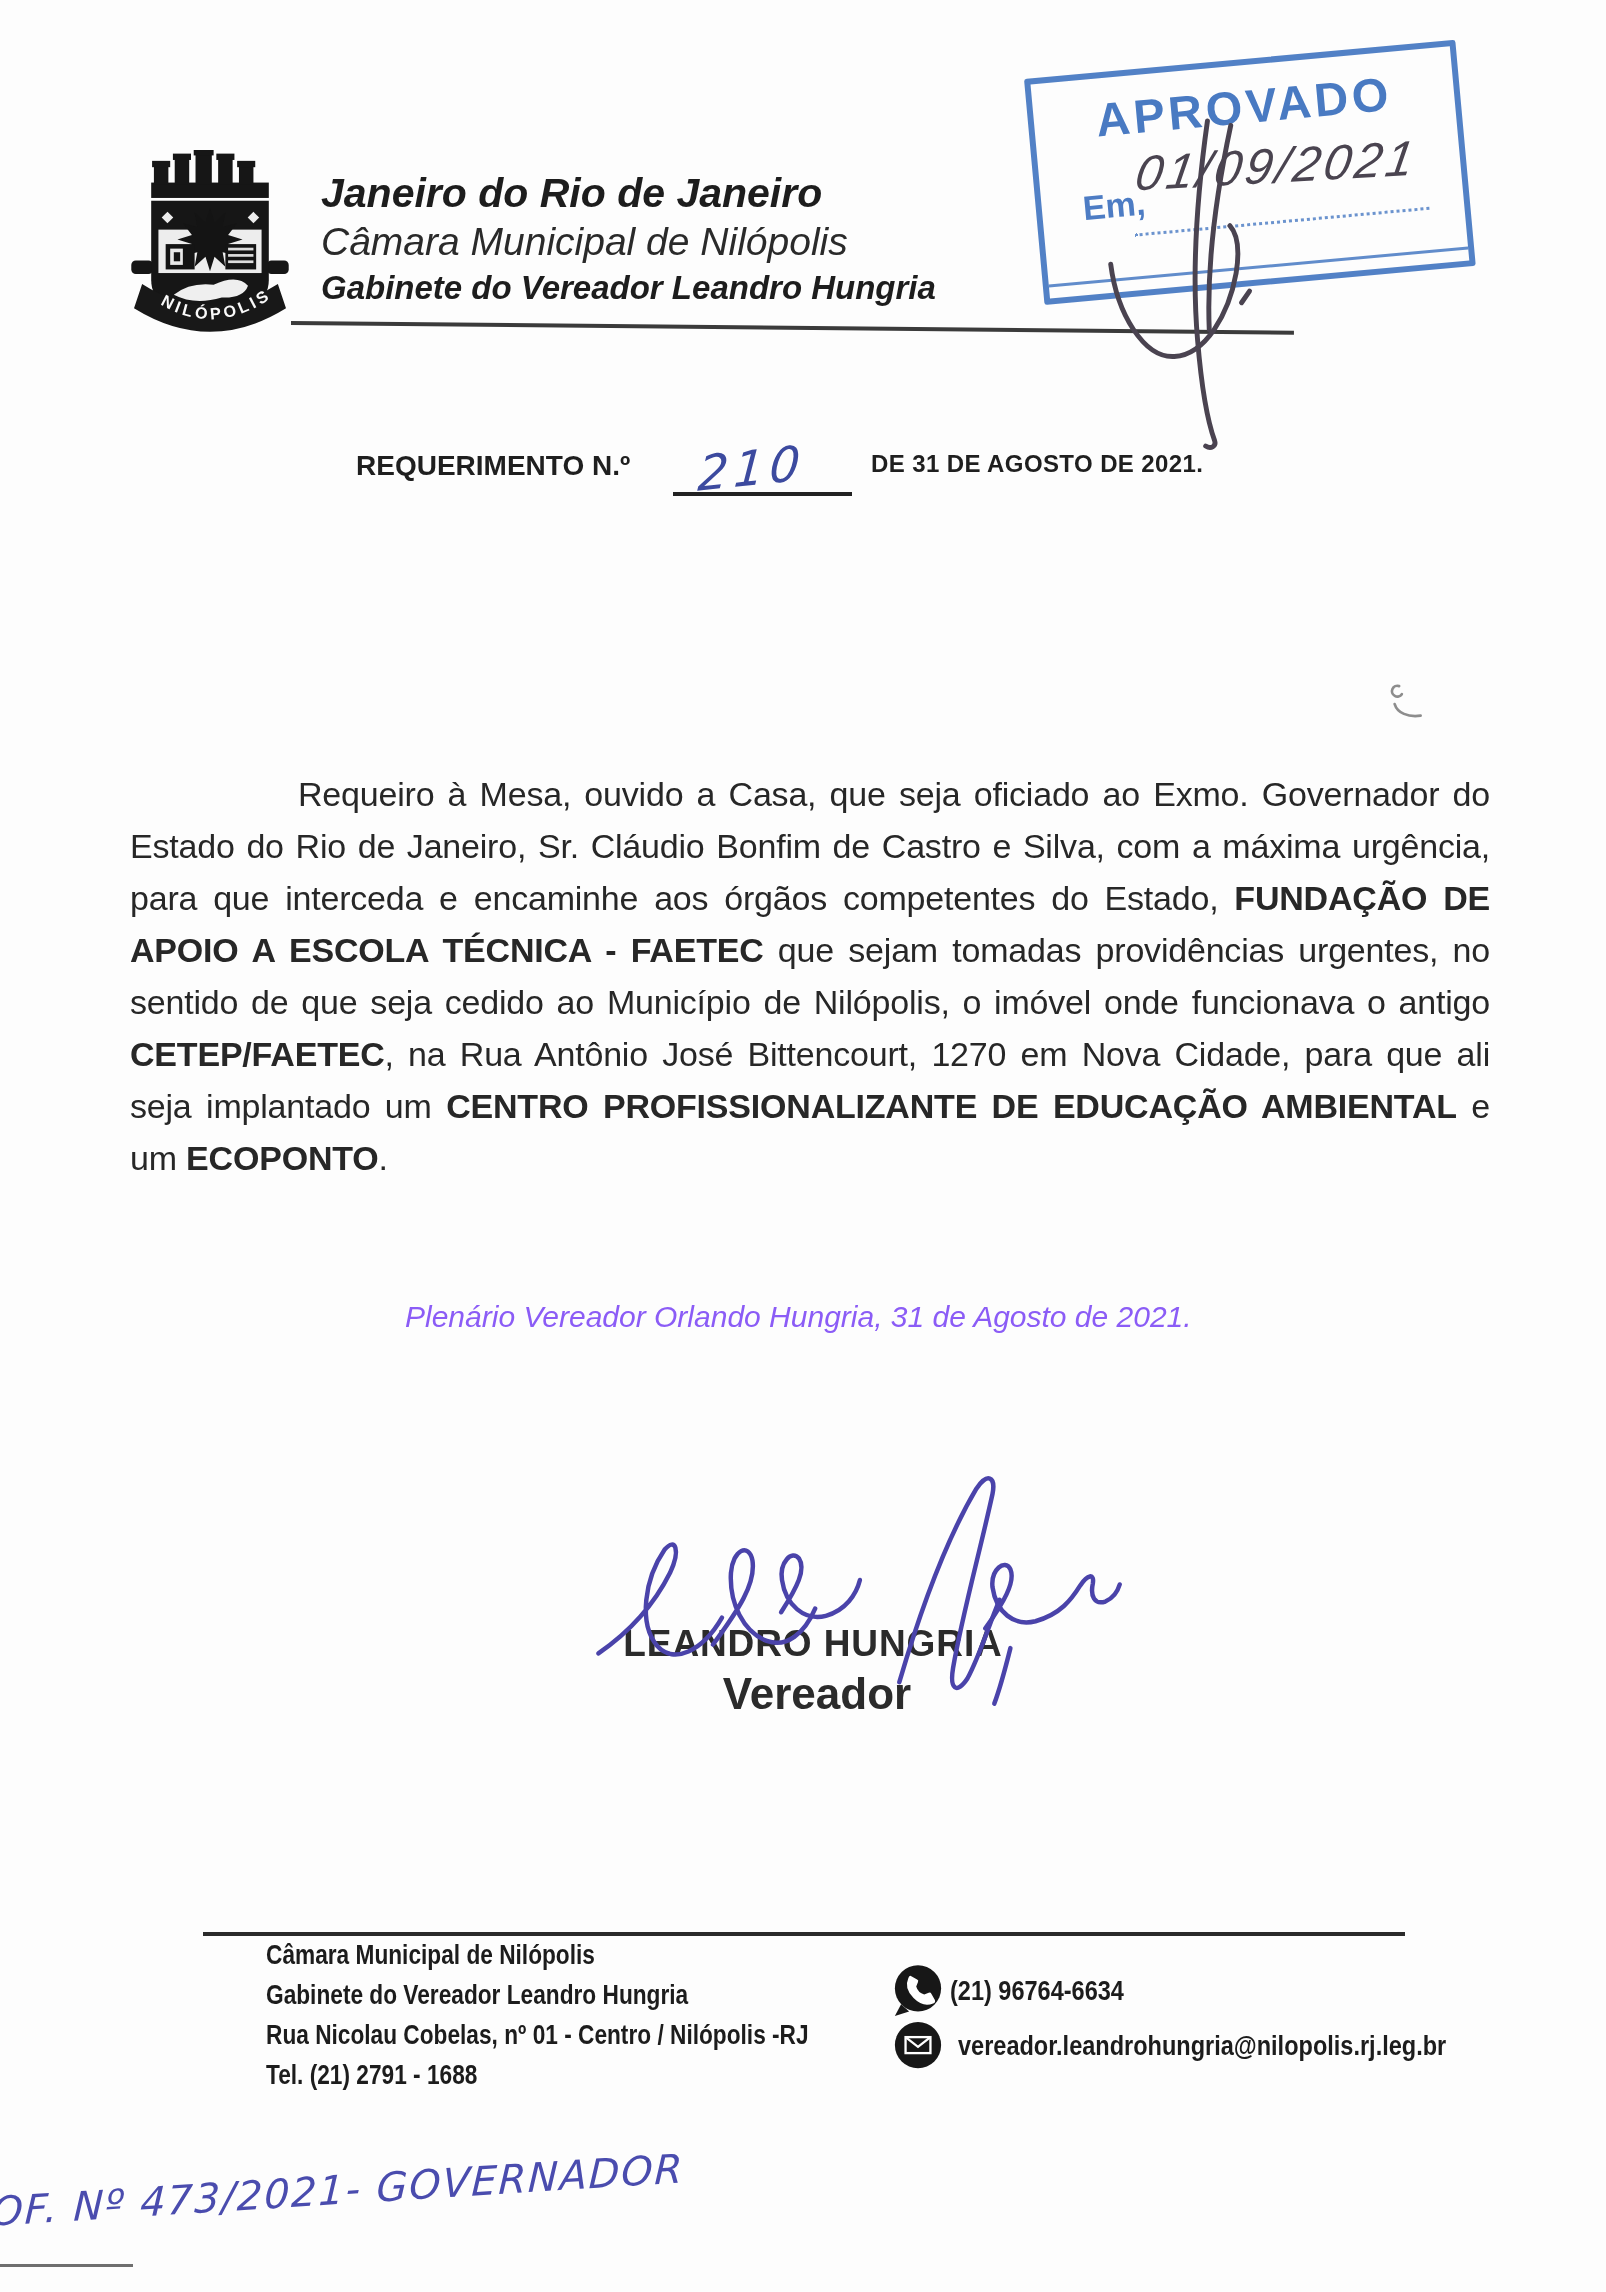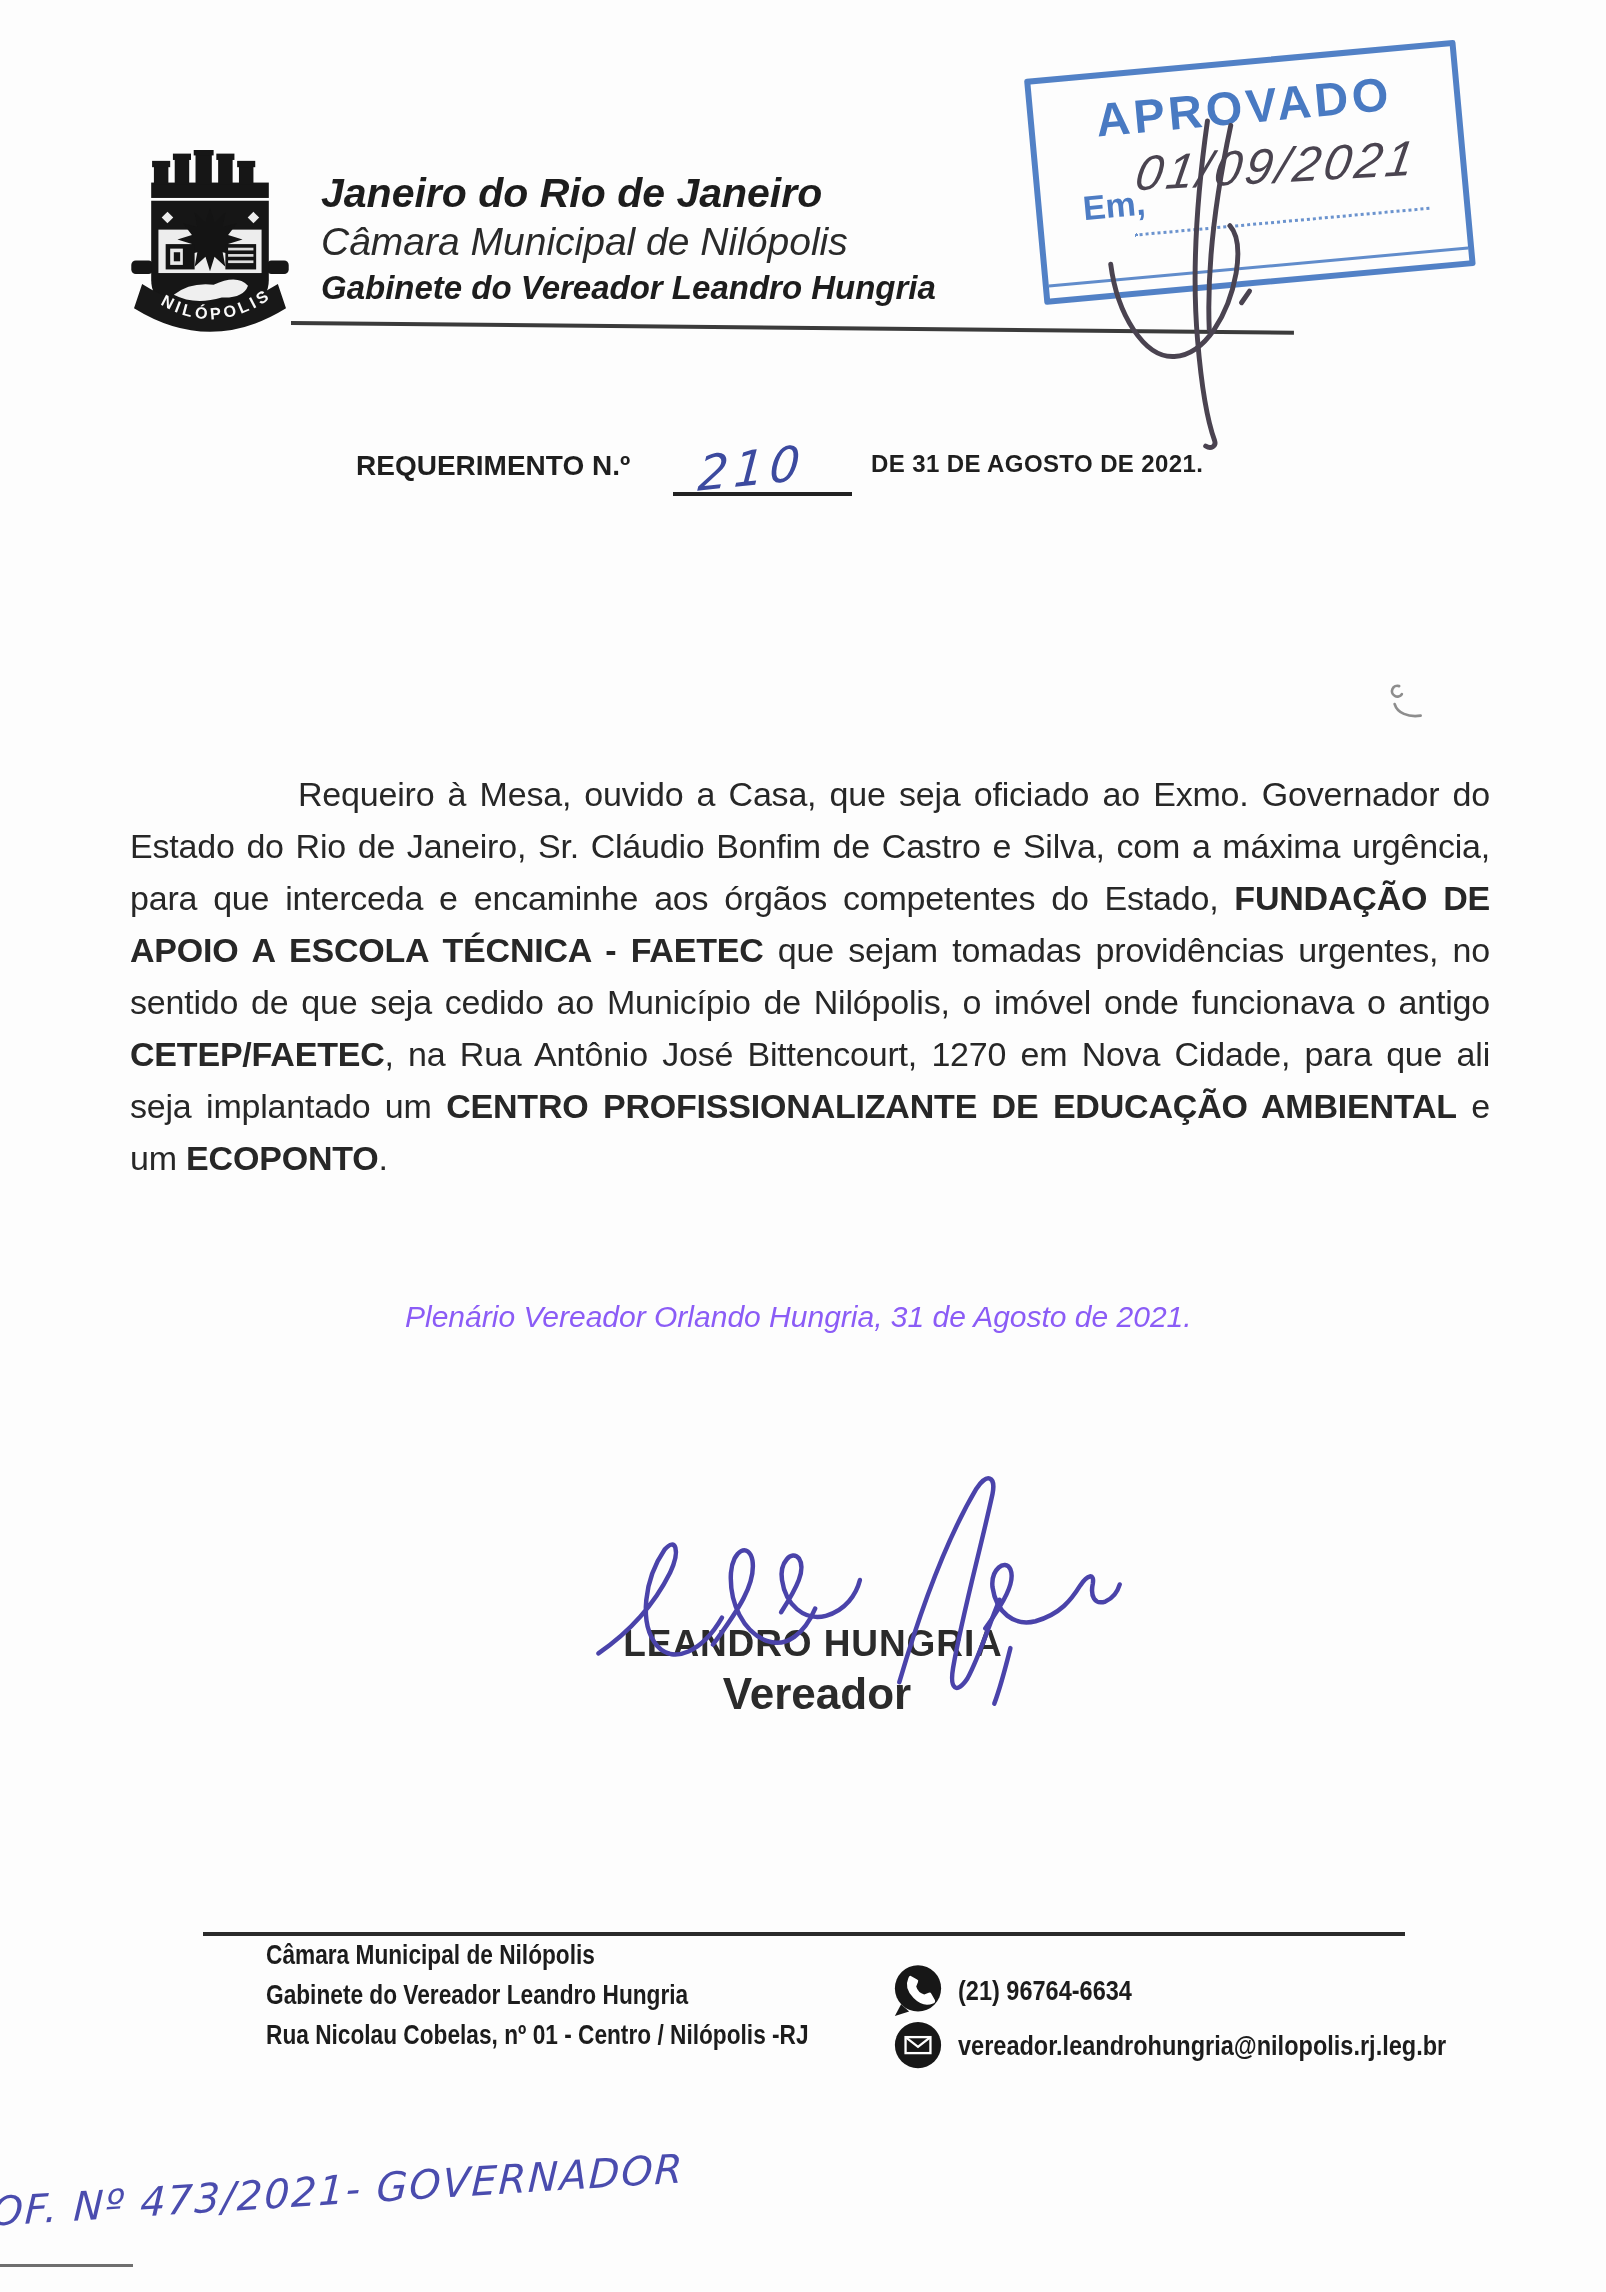--- a/index.html
+++ b/index.html
@@ -48,21 +48,21 @@
 
   
   .foot-rule{position:absolute;left:203px;top:1932px;width:1202px;height:3.6px;background:#2b2b2b;}
   .foot-left{position:absolute;left:266px;top:1940px;color:#1c1c1c;font-weight:bold;}
   .foot-left .fl{height:40px;}
   .cond{display:inline-block;transform:scaleX(0.84);transform-origin:left center;white-space:nowrap;}
   .fl-org .cond{font-size:28px;}
   .fl .cond{font-size:27px;}
   .fr-row{position:absolute;display:flex;align-items:center;gap:16px;color:#1c1c1c;font-weight:bold;}
   .fr-row .cond{font-size:28px;}
-  .fr-row.r1{left:894px;top:1965px;}
+  .fr-row.r1{left:894px;top:1965px;gap:8px;}
   .fr-row.r2{left:894px;top:2020px;}
   .cicon{width:48px;height:52px;flex:0 0 auto;}
 
   
   .note{position:absolute;left:-9px;top:2167px;font-size:40px;color:#4a4cae;font-style:italic;
         display:inline-block;transform:rotate(-3.6deg) skewX(-6deg);letter-spacing:1.8px;white-space:nowrap;
         font-family:"DejaVu Sans",sans-serif;}
   .scan-line{position:absolute;left:0;top:2264px;width:133px;height:2.7px;background:#6f6f6f;}
 
   .overlay{position:absolute;left:0;top:0;width:1607px;height:2293px;pointer-events:none;z-index:50;}
@@ -134,20 +134,21 @@
   <div class="place">Plenário Vereador Orlando Hungria, 31 de Agosto de 2021.</div>
 
   <div class="sig-name">LEANDRO HUNGRIA</div>
   <div class="sig-role">Vereador</div>
 
   <div class="foot-rule"></div>
   <div class="foot-left">
     <div class="fl fl-org"><span class="cond">Câmara Municipal de Nilópolis</span></div>
     <div class="fl"><span class="cond">Gabinete do Vereador Leandro Hungria</span></div>
     <div class="fl"><span class="cond">Rua Nicolau Cobelas, nº 01 - Centro / Nilópolis -RJ</span></div>
+    <div class="fl"><span class="cond">Tel. (21) 2791 - 1688</span></div>
   </div>
 
   <div class="fr-row r1">
     <svg class="cicon" viewBox="0 0 54 58">
       <circle cx="27" cy="26" r="26" fill="#171717"></circle>
       <path d="M8,44 l-7,13 l16,-5 z" fill="#171717"></path>
       <path d="M16,15 q-5,11 6,22 q11,11 22,6 q3,-1 2,-4 l-4,-7 q-1,-2 -3,-1 l-5,2 q-7,-2 -9,-9 l2,-5 q1,-2 -1,-3 l-7,-4 q-2,-1 -3,3 z" fill="#ffffff"></path>
     </svg>
     <span class="cond">(21) 96764-6634</span>
   </div>

